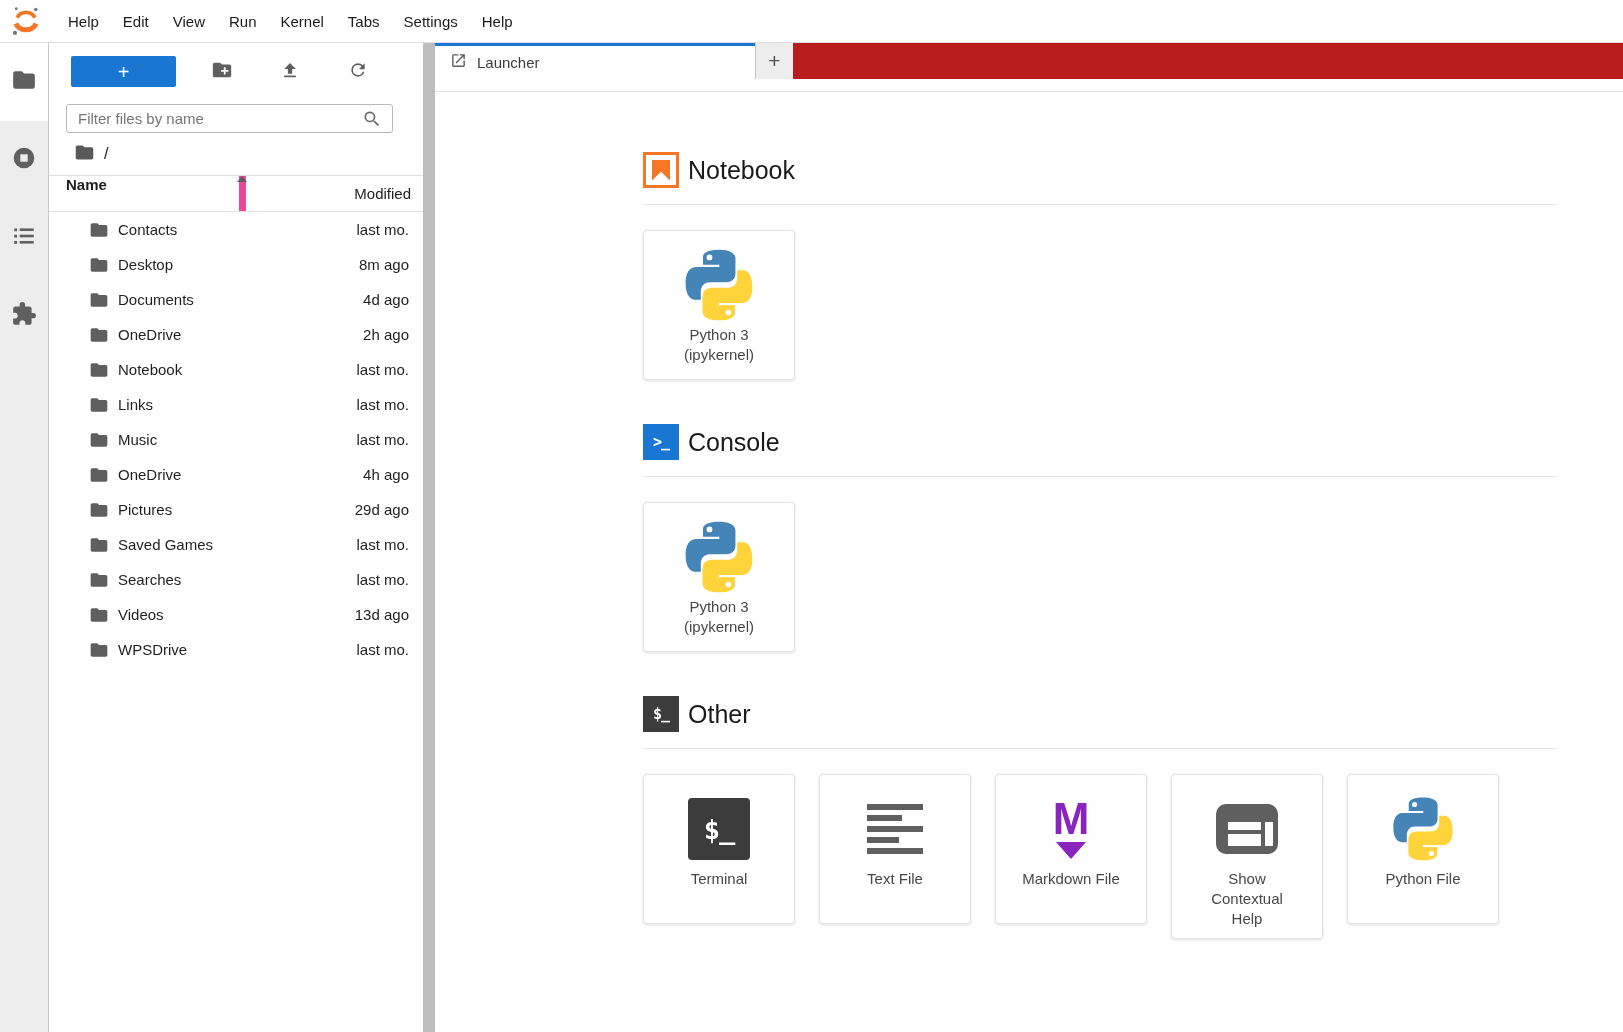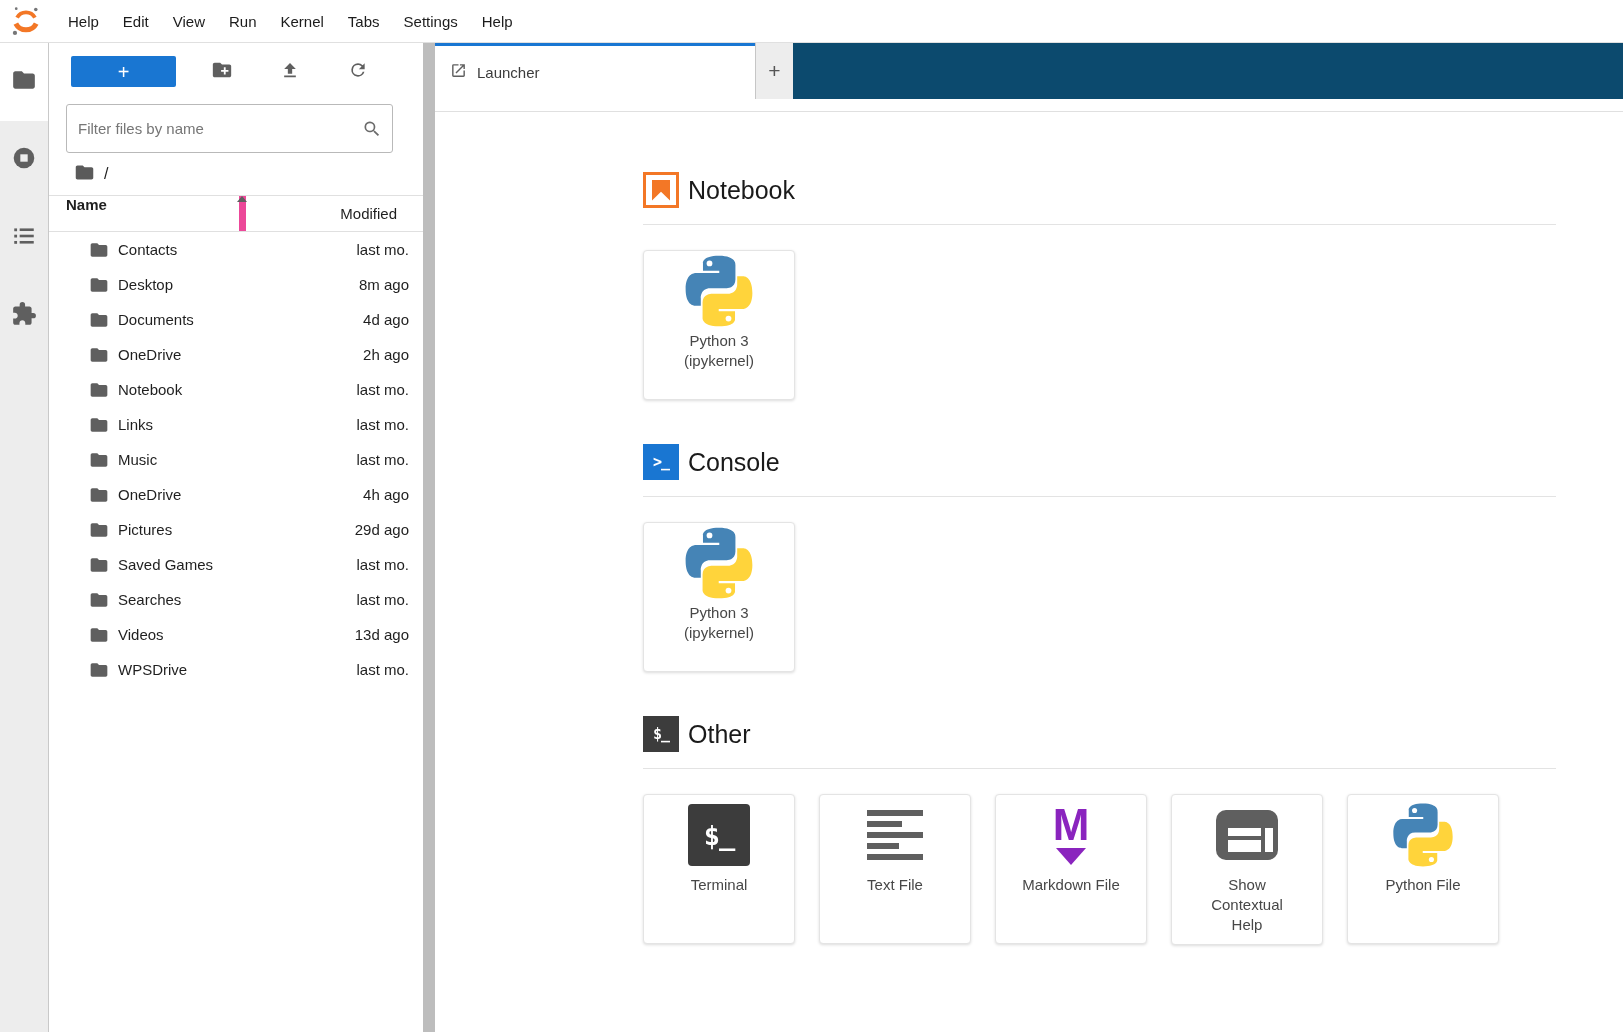--- a/index.html
+++ b/index.html
@@ -23,48 +23,48 @@
   .activity-item { height:78px; display:flex; align-items:center; justify-content:center; cursor:pointer; }
   .activity-item.active { background:#fff; }
 
   
   #filebrowser { width:374px; background:#fff; display:flex; flex-direction:column; flex:0 0 auto; }
   #fb-toolbar { height:50px; padding:13px 0 0 22px; display:flex; align-items:flex-start; flex:0 0 auto; }
   #new-launcher-btn { width:105px; height:31px; background:#1976d2; border:none; border-radius:2px;
     color:#fff; font-size:20px; line-height:1; display:flex; align-items:center; justify-content:center; cursor:pointer; }
   .fb-icon-btn { width:44px; height:31px; margin-left:24px; display:flex; align-items:center; justify-content:center;
     background:none; border:none; cursor:pointer; }
-  #fb-filter { margin:11px 30px 0 17px; height:49px; border:1px solid #b9b9b9; border-radius:3px;
+  #fb-filter { margin:11px 30px 0 17px; height:29px; border:1px solid #b9b9b9; border-radius:3px;
     display:flex; align-items:center; background:#fff; }
   #fb-filter input { flex:1; min-width:0; border:none; outline:none; padding:0 6px 0 11px;
     font-size:15px; font-family:inherit; color:#1f1f1f; }
   #fb-filter input::placeholder { color:#767676; opacity:1; }
   #fb-filter .search-wrap { padding-right:10px; display:flex; align-items:center; }
   #fb-breadcrumb { height:42px; display:flex; align-items:center; padding-left:25px; }
   #fb-breadcrumb .crumb { font-size:16px; margin-left:9px; cursor:pointer; }
   #fb-header { height:37px; border-top:1px solid #e0e0e0; border-bottom:1px solid #e0e0e0;
     display:flex; align-items:center; font-size:15px; flex:0 0 auto; }
   #fb-header .name-col { width:197px; border-right:7px solid #ec4899; height:100%;
     display:flex; align-items:flex-start; padding-left:17px; font-weight:bold; position:relative; cursor:pointer; }
   #fb-header .sort-caret { position:absolute; left:188px; width:0; height:0;
     border-left:5px solid transparent; border-right:5px solid transparent; border-bottom:6px solid #5f5f5f; }
-  #fb-header .mod-col { flex:1; text-align:right; padding-right:26px; cursor:pointer; }
+  #fb-header .mod-col { flex:1; text-align:right; padding-right:12px; cursor:pointer; }
   #fb-rows { flex:1; overflow:hidden; }
   .fb-row { height:35px; display:flex; align-items:center; padding-left:40px; font-size:15px; cursor:pointer; }
   .fb-row .row-icon { display:flex; align-items:center; margin-right:9px; }
   .fb-row .row-name { white-space:nowrap; }
   .fb-row .spacer { flex:1; }
   .fb-row .row-time { padding-right:14px; white-space:nowrap;margin-left:17px; }
 
   
   #splitter { width:12px; background:#bdbdbd; cursor:col-resize; flex:0 0 auto; }
 
   
   #dock { flex:1; display:flex; flex-direction:column; min-width:0; }
-  #tabbar { height:56px; background:#0c4a6e; display:flex; flex:0 0 auto; }
+  #tabbar { height:36px; background:#b91c1c; display:flex; flex:0 0 auto; }
   #tab-launcher { width:320px; background:#fff; border-top:3px solid #1976d2;
     display:flex; align-items:center; padding-left:15px; cursor:pointer; }
   #tab-launcher .tab-label { font-size:15px; color:#3c3c3c; margin-left:10px; }
   #tab-add { width:38px; background:#ededed; border-left:1px solid #c6c6c6; display:flex;
     align-items:center; justify-content:center; font-size:21px; color:#555; cursor:pointer; }
   #tabbar .tab-fill { flex:1; }
   #under-tabbar { height:12px; background:#fff; flex:0 0 auto; }
   #launcher { flex:1; background:#fff; border-top:1px solid #e0e0e0;
     padding:60px 67px 0 208px; overflow:hidden; }
 
@@ -75,21 +75,21 @@
   .sec-icon { width:36px; height:36px; display:flex; align-items:center; justify-content:center; flex:0 0 auto; }
   .sec-icon.notebook { border:3px solid #F37726; background:#fff; }
   .sec-icon.notebook .bookmark { width:18px; height:21px; background:#F37726;
     clip-path:polygon(0 0,100% 0,100% 100%,50% 58%,0 100%); }
   .sec-icon.console { background:#1976d2; }
   .sec-icon.kernel-dark { background:#3c3c3c; }
   .prompt-glyph { font-family:"DejaVu Sans Mono", monospace; font-weight:bold; color:#fff; font-size:15px; letter-spacing:-1px; }
 
   .card { width:152px; min-height:150px; background:#fff; border:1px solid #e4e4e4; border-radius:4px;
     box-shadow:0 1px 3px rgba(0,0,0,0.14); display:flex; flex-direction:column; align-items:center;
-    cursor:pointer; }
+    padding-top:14px; cursor:pointer; }
   .card-icon { height:80px; display:flex; align-items:center; justify-content:center; }
   .card-label { font-size:15px; color:#474747; text-align:center; line-height:1.32; max-width:132px; padding-bottom:10px; }
   .card-label.narrow { max-width:92px; }
 
   .terminal-tile { width:62px; height:62px; background:#3c3c3c; border-radius:4px;
     display:flex; align-items:center; justify-content:center; }
   .terminal-tile .prompt-glyph { font-size:27px; }
 
   .textfile-icon { width:56px; }
   .textfile-icon .bar { height:6px; background:#5f5f5f; margin-bottom:5px; }

